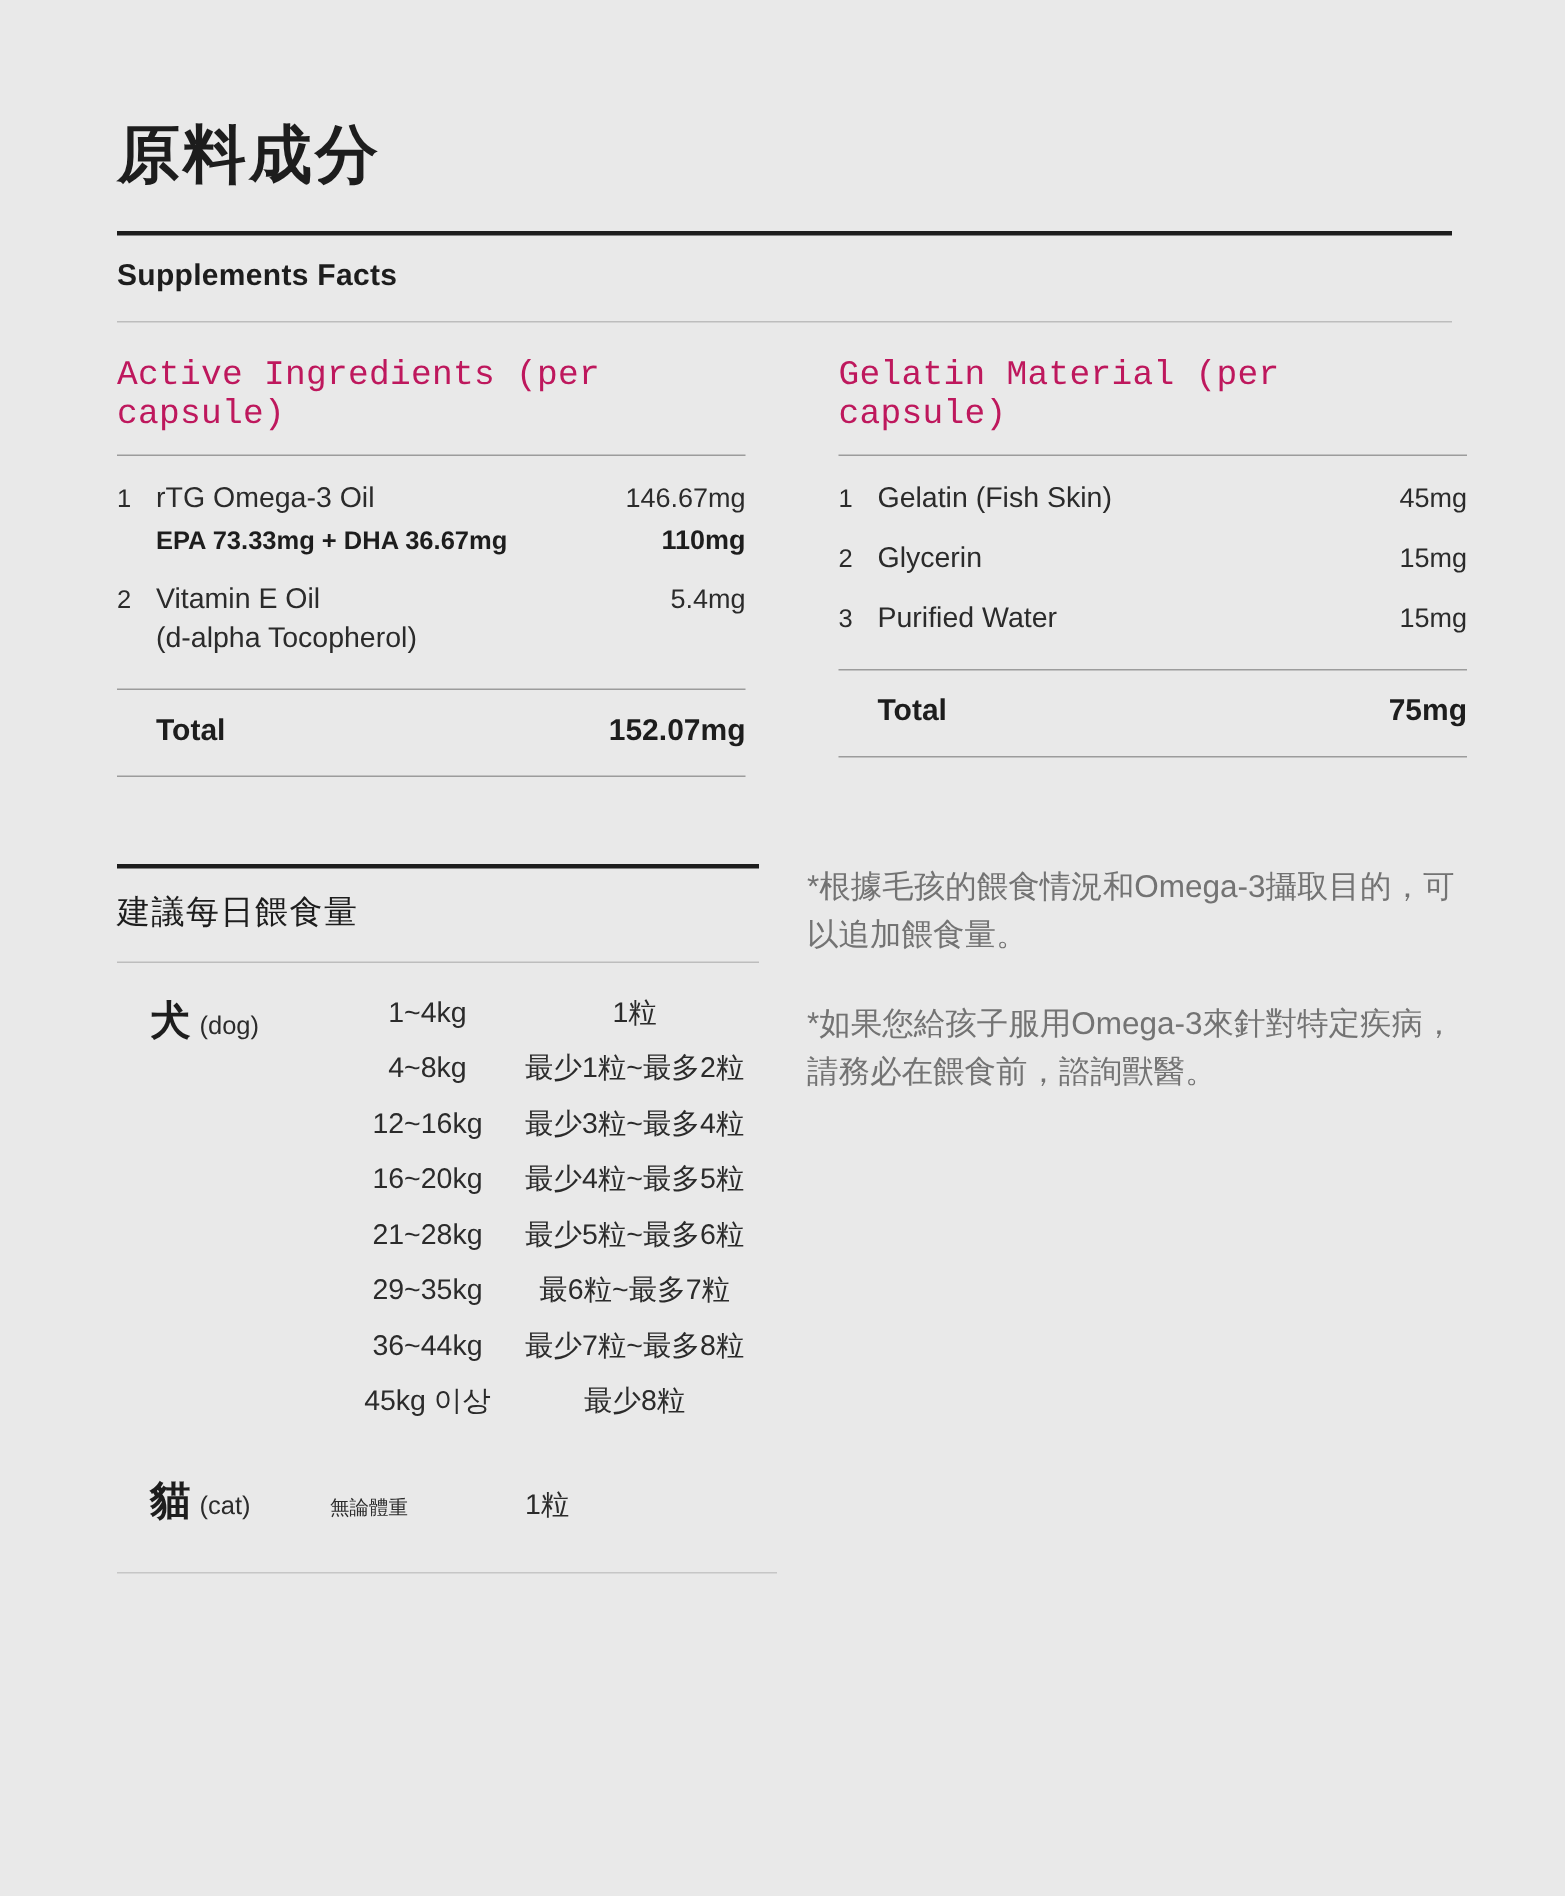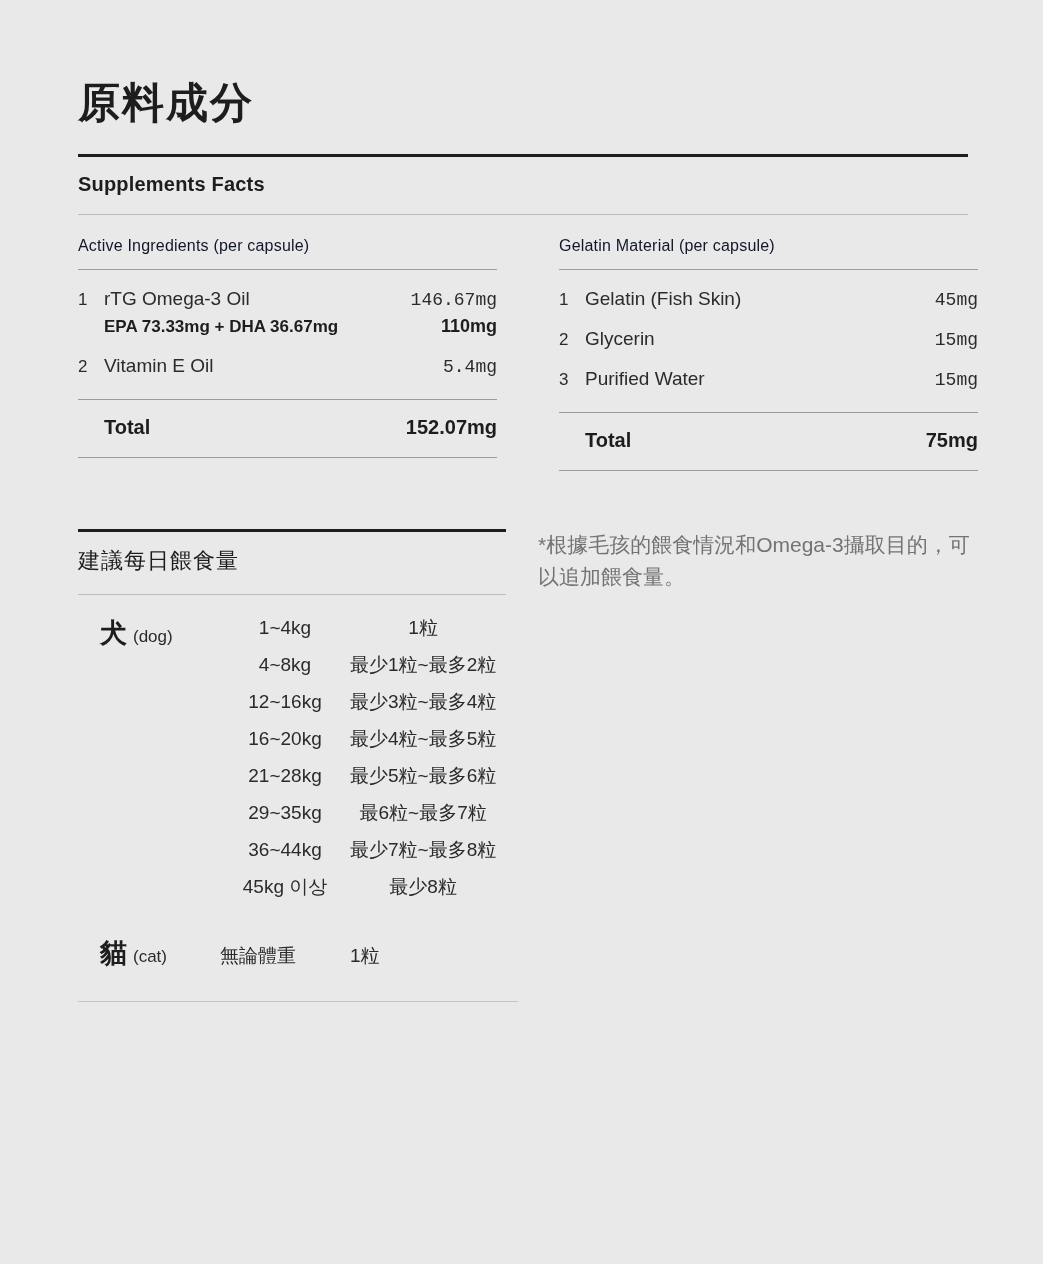--- a/index.html
+++ b/index.html
@@ -56,24 +56,25 @@
     display: flex;
     margin-top: 22px;
     width: 900px;
   }
   .col {
     width: 423px;
   }
   .col.left { margin-right: 62px; }
 
   .col-head {
-    font-size: 16px;
-    color: #0f172a;
+    font-size: 23px;
+    color: #be185d;
     letter-spacing: .2px;
     padding-bottom: 14px;
+    font-family: Liberation Mono, monospace;
   }
   .col-head-rule {
     border-top: 1px solid #9c9c9c;
   }
 
   .row {
     display: flex;
     align-items: baseline;
     font-size: 19px;
     color: #2b2b2b;
@@ -85,21 +86,20 @@
     font-size: 17px;
     color: #2b2b2b;
   }
   .row .nm {
     flex: 1 1 auto;
   }
   .row .val {
     flex: 0 0 auto;
     text-align: right;
     font-size: 18px;
-    font-family: Liberation Mono, monospace;
   }
   .sub-row {
     display: flex;
     align-items: baseline;
     font-size: 17px;
     font-weight: 700;
     color: #1d1d1d;
     margin-top: 6px;
     padding-left: 26px;
   }
@@ -198,21 +198,21 @@
     white-space: nowrap;
   }
   .cat-block {
     display: flex;
     margin-top: 24px;
     padding-left: 22px;
     align-items: baseline;
   }
   .cat-block .species-label { flex: 0 0 120px; }
   .cat-wt {
-    font-size: 19px;
+    font-size: 13px;
     color: #2b2b2b;
     width: 130px;
   }
   .cat-amt {
     font-size: 19px;
     color: #2b2b2b;
   }
   .feeding-rule-bottom {
     border-top: 1px solid #c6c6c6;
     width: 440px;
@@ -260,20 +260,21 @@
       <div class="sub-row">
         <span class="nm">EPA 73.33mg + DHA 36.67mg</span>
         <span class="val">110mg</span>
       </div>
 
       <div class="row">
         <span class="idx">2</span>
         <span class="nm">Vitamin E Oil</span>
         <span class="val">5.4mg</span>
       </div>
+      <div class="row-cont">(d-alpha Tocopherol)</div>
 
       <div class="total-rule"></div>
       <div class="total-row">
         <span class="nm">Total</span>
         <span class="val">152.07mg</span>
       </div>
       <div class="total-bottom-rule"></div>
     </div>
 
     <div class="col right">
@@ -362,16 +363,17 @@
         </div>
         <div class="cat-wt">無論體重</div>
         <div class="cat-amt">1粒</div>
       </div>
 
       <div class="feeding-rule-bottom"></div>
     </div>
 
     <div class="notes">
       <div class="note">*根據毛孩的餵食情況和Omega-3攝取目的，可以追加餵食量。</div>
+      <div class="note">*如果您給孩子服用Omega-3來針對特定疾病，請務必在餵食前，諮詢獸醫。</div>
     </div>
   </div>
 
 </div>
 
 </body></html>

